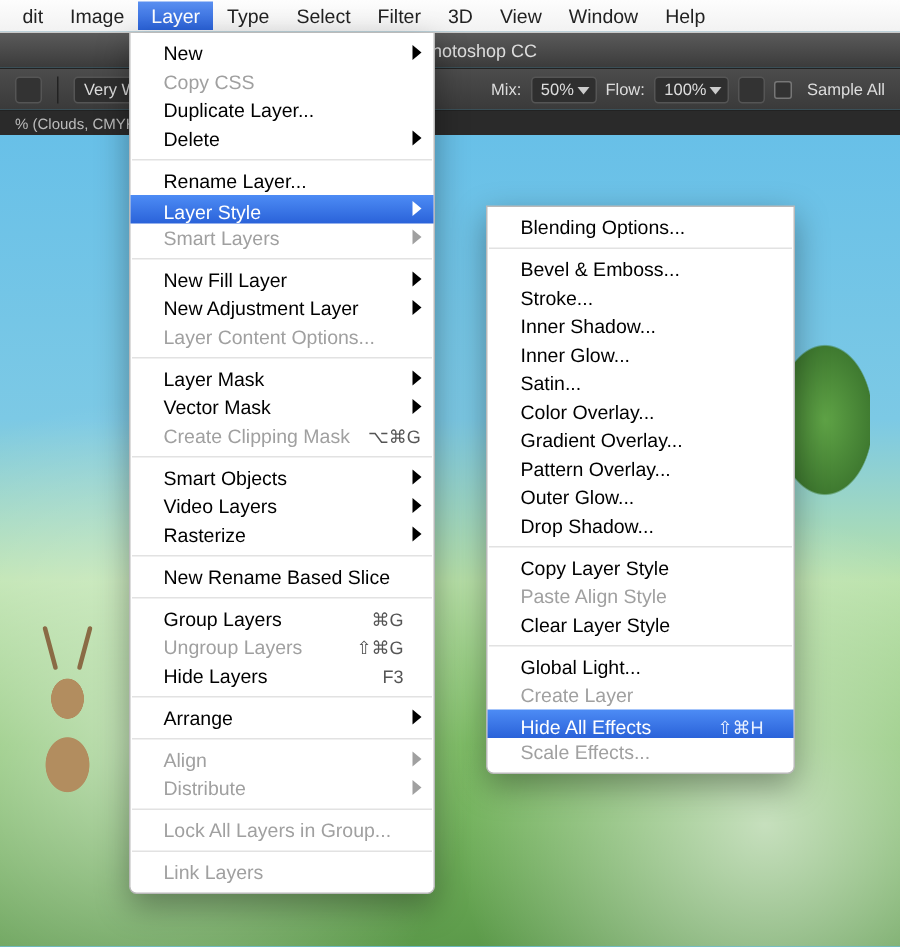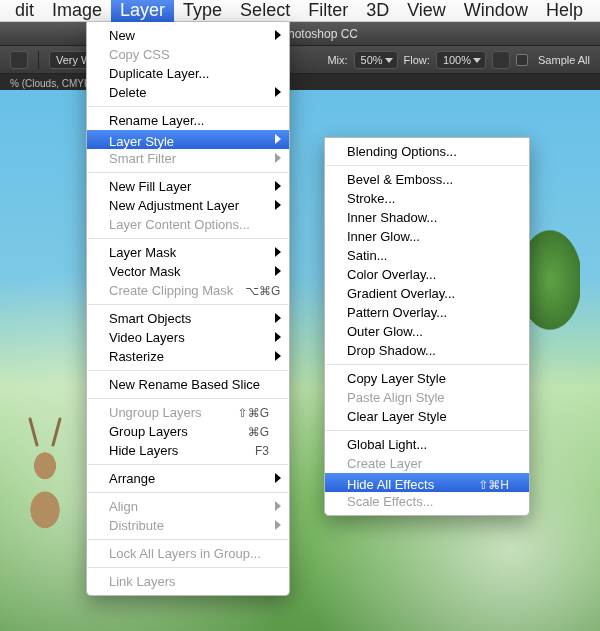--- a/index.html
+++ b/index.html
@@ -42,21 +42,21 @@
   }
 
   
   .menubar {
     height: 22px;
     background: linear-gradient(#fdfdfd, #f2f2f2);
     border-bottom: 1px solid #c9c9c9;
     display: flex;
     align-items: center;
     padding: 0 6px;
-    font-size: 18px;
+    font-size: 13px;
     color: #222;
   }
   .menubar span {
     padding: 2px 9px;
     white-space: nowrap;
   }
   .menubar span.active {
     background: #2a62d9;
     background: linear-gradient(#5a8ff0, #2a62d9);
     color: #fff;
@@ -209,21 +209,21 @@
     </div>
     <hr>
     <div class="row">
       <span class="label">Rename Layer...</span>
     </div>
     <div class="row highlight">
       <span class="label">Layer Style</span>
       <span class="arrow"></span>
     </div>
     <div class="row disabled">
-      <span class="label">Smart Filter</span>
+      <span class="label">Smart Layers</span>
       <span class="arrow"></span>
     </div>
     <hr>
     <div class="row">
       <span class="label">New Fill Layer</span>
       <span class="arrow"></span>
     </div>
     <div class="row">
       <span class="label">New Adjustment Layer</span>
       <span class="arrow"></span>
@@ -255,27 +255,27 @@
     </div>
     <div class="row">
       <span class="label">Rasterize</span>
       <span class="arrow"></span>
     </div>
     <hr>
     <div class="row">
       <span class="label">New Rename Based Slice</span>
     </div>
     <hr>
+    <div class="row">
+      <span class="label">Group Layers</span>
+      <span class="sc">⌘G</span>
+    </div>
     <div class="row disabled">
       <span class="label">Ungroup Layers</span>
       <span class="sc">⇧⌘G</span>
-    </div>
-    <div class="row">
-      <span class="label">Group Layers</span>
-      <span class="sc">⌘G</span>
     </div>
     <div class="row">
       <span class="label">Hide Layers</span>
       <span class="sc">F3</span>
     </div>
     <hr>
     <div class="row">
       <span class="label">Arrange</span>
       <span class="arrow"></span>
     </div>

